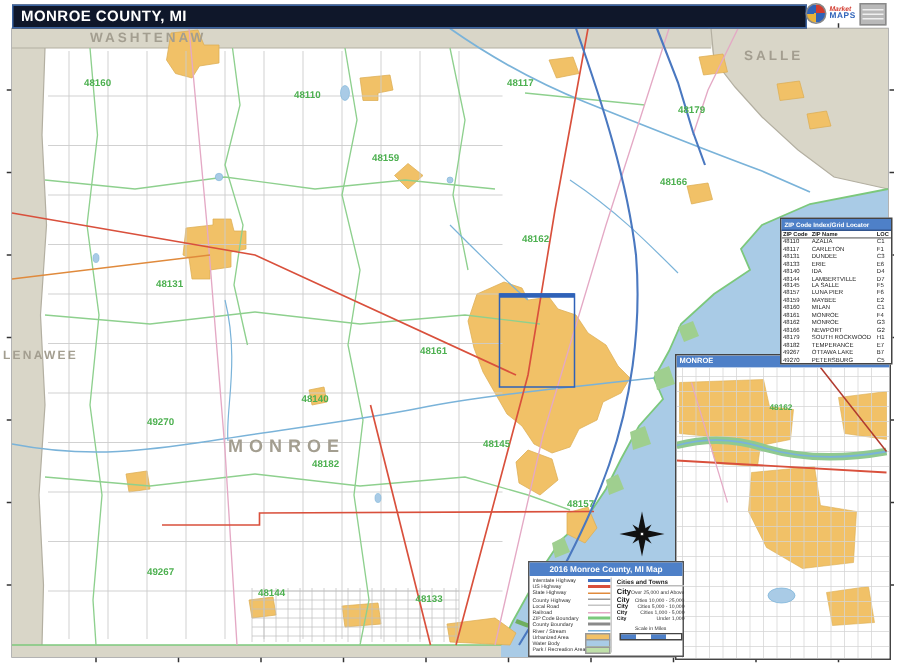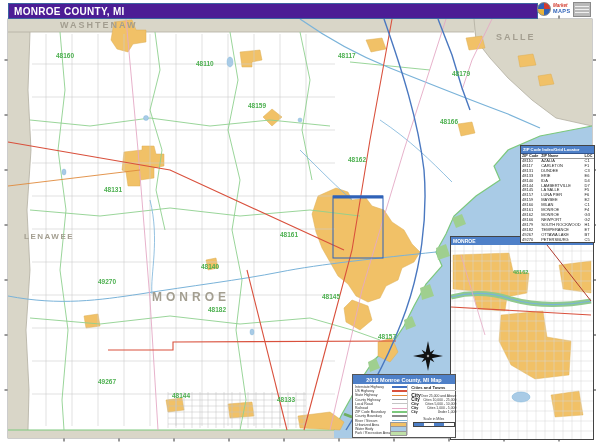--- a/index.html
+++ b/index.html
@@ -1,19 +1,19 @@
 <!DOCTYPE html>
 <html><head>
 <meta charset="utf-8">
 <style>
   html,body{margin:0;padding:0;background:#ffffff;}
   #page{position:relative;width:600px;height:442px;background:#ffffff;overflow:hidden;
         font-family:"Liberation Sans","DejaVu Sans",sans-serif;}
   
-  #title-bar{position:absolute;left:8px;top:3px;width:528px;height:14px;background:#4c1d95;
+  #title-bar{position:absolute;left:8px;top:3px;width:528px;height:14px;background:#0f172a;
              border:1px solid #3a63a0;display:flex;align-items:center;}
   #title-bar .t{color:#ffffff;font-size:10px;font-weight:bold;padding-left:5px;letter-spacing:.3px;}
   
   #logo{position:absolute;left:537px;top:1px;width:58px;height:16px;display:flex;align-items:center;gap:2px;}
   #logo .emblem{width:12px;height:12px;border-radius:50%;
         background:conic-gradient(#d23b2f 0 90deg,#2f62b8 90deg 180deg,#e8b23a 180deg 270deg,#2f62b8 270deg 360deg);
         border:1px solid #888;}
   #logo .lt{display:flex;flex-direction:column;line-height:1;}
   #logo .lt .a{color:#d23b2f;font-size:4.5px;font-weight:bold;font-style:italic;}
   #logo .lt .b{color:#2f62b8;font-size:5.5px;font-weight:bold;letter-spacing:.4px;}
@@ -280,21 +280,21 @@
     <span class="badge">
         <i></i>
         <i></i>
         <i></i>
       </span>
   </div>
 
   <div id="county-labels" style="position:absolute;left:0;top:0;">
       <div class="county-label" style="left: 60px; top: 20px; font-size: 9px; letter-spacing: 2px;">WASHTENAW</div>
       <div class="county-label" style="left: 496px; top: 32px; font-size: 9px; letter-spacing: 2px;">SALLE</div>
-      <div class="county-label" style="left: 24px; top: 232px; font-size: 8px; letter-spacing: 1.5px;">LENAWEE</div>
+      <div class="county-label" style="left: 2px; top: 232px; font-size: 8px; letter-spacing: 1.5px;">LENAWEE</div>
       <div class="county-label" style="left: 152px; top: 290px; font-size: 12px; letter-spacing: 4px;">MONROE</div>
     </div>
   <div id="zip-labels" style="position:absolute;left:0;top:0;">
       <div class="zip-label" style="left: 56px; top: 52px;">48160</div>
       <div class="zip-label" style="left: 196px; top: 60px;">48110</div>
       <div class="zip-label" style="left: 338px; top: 52px;">48117</div>
       <div class="zip-label" style="left: 452px; top: 70px;">48179</div>
       <div class="zip-label" style="left: 248px; top: 102px;">48159</div>
       <div class="zip-label" style="left: 440px; top: 118px;">48166</div>
       <div class="zip-label" style="left: 348px; top: 156px;">48162</div>

